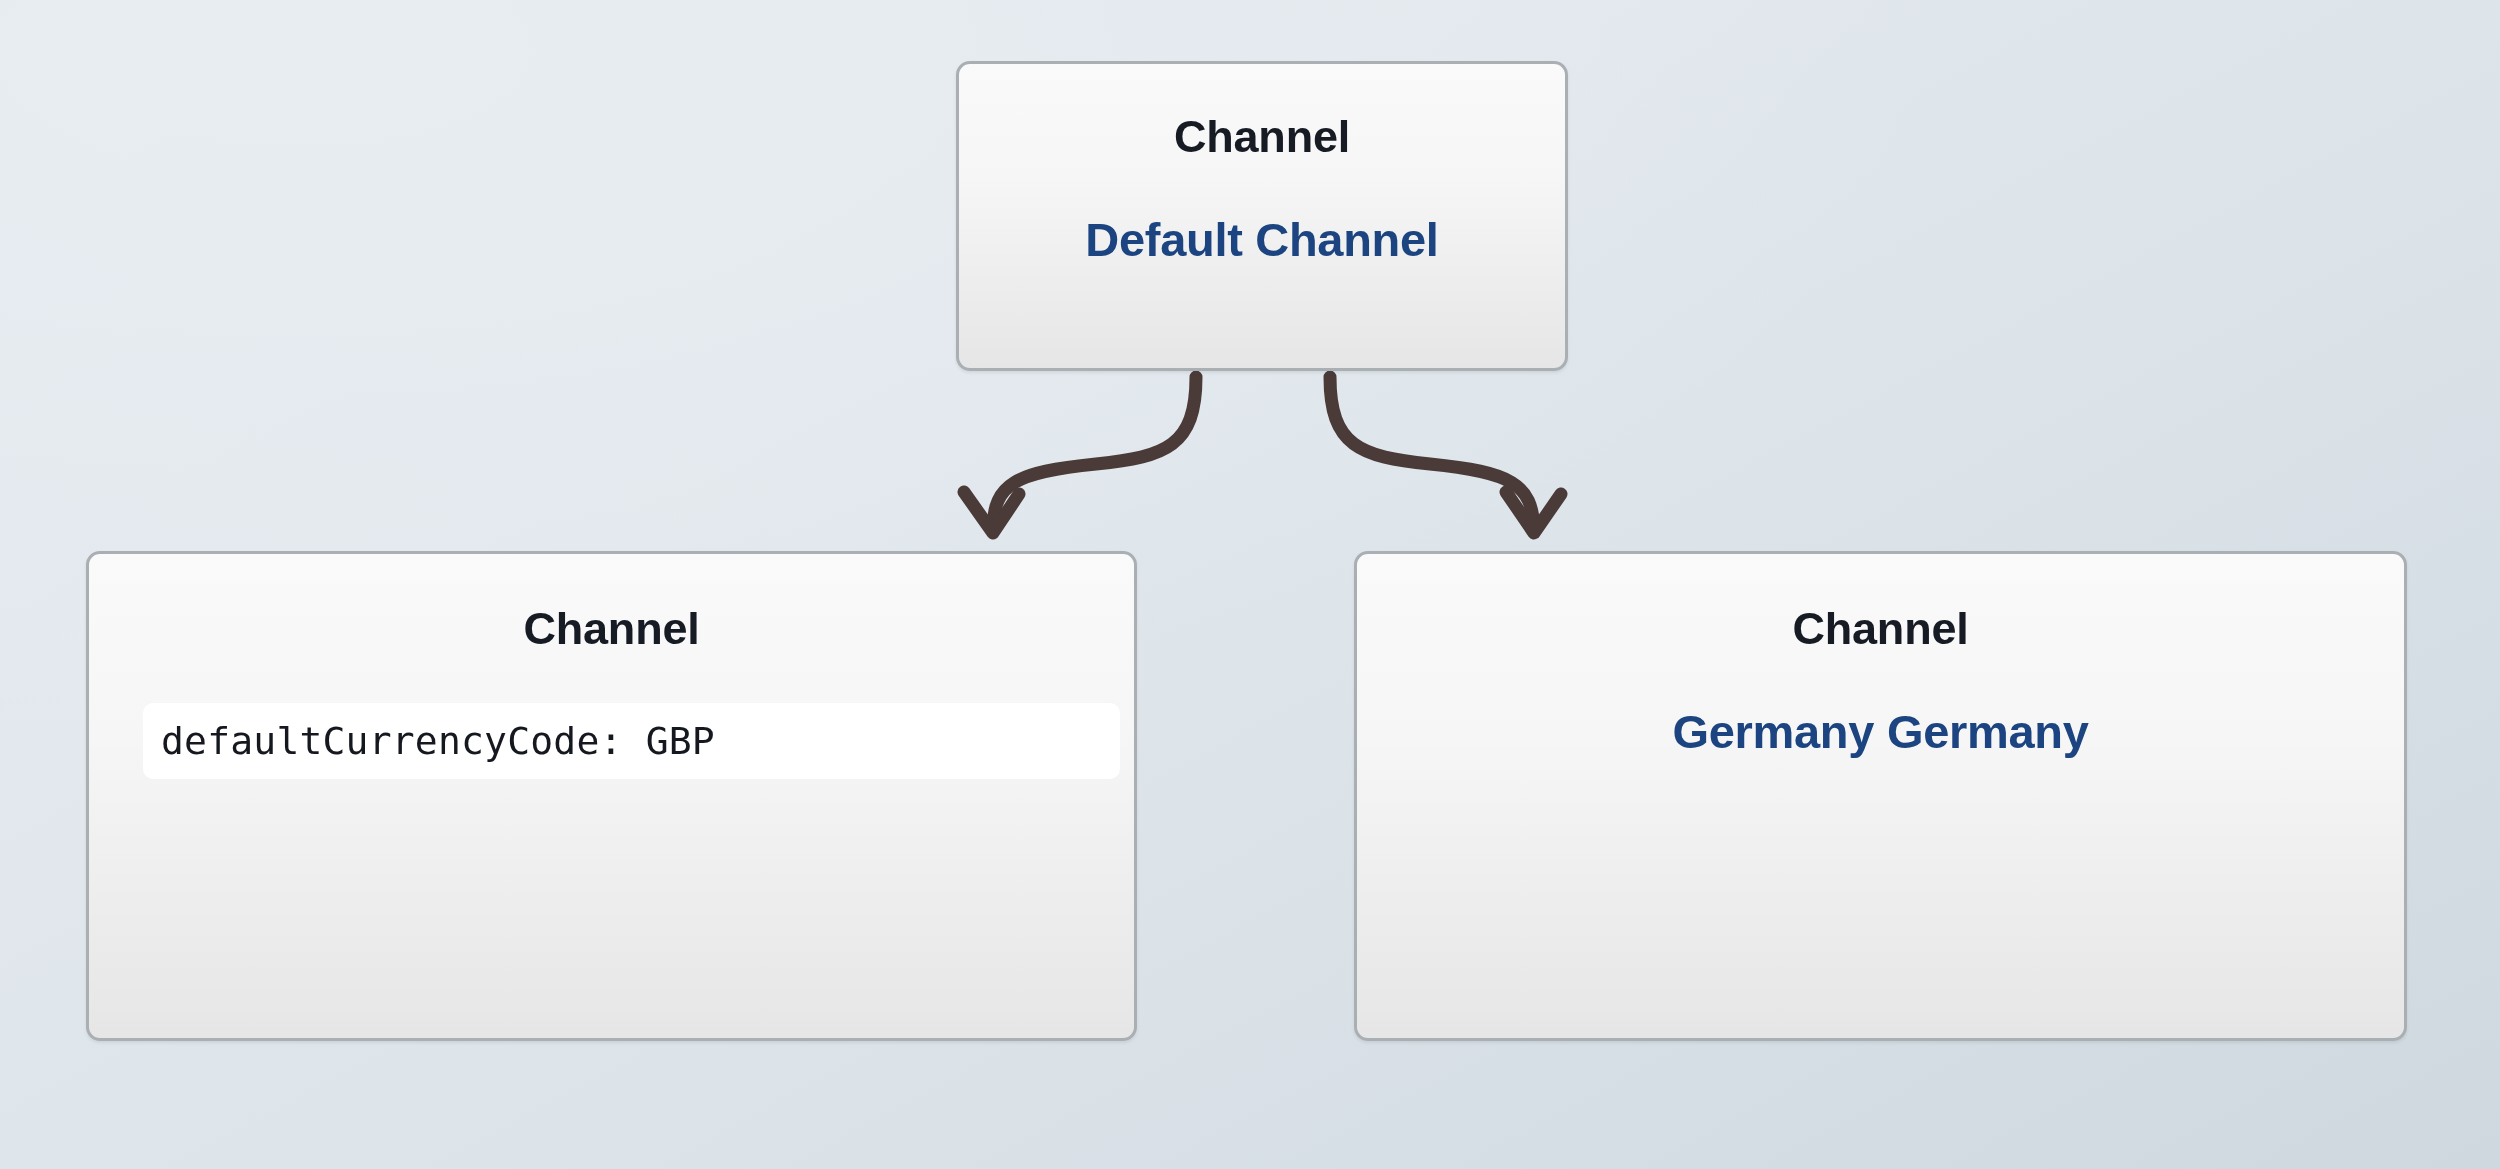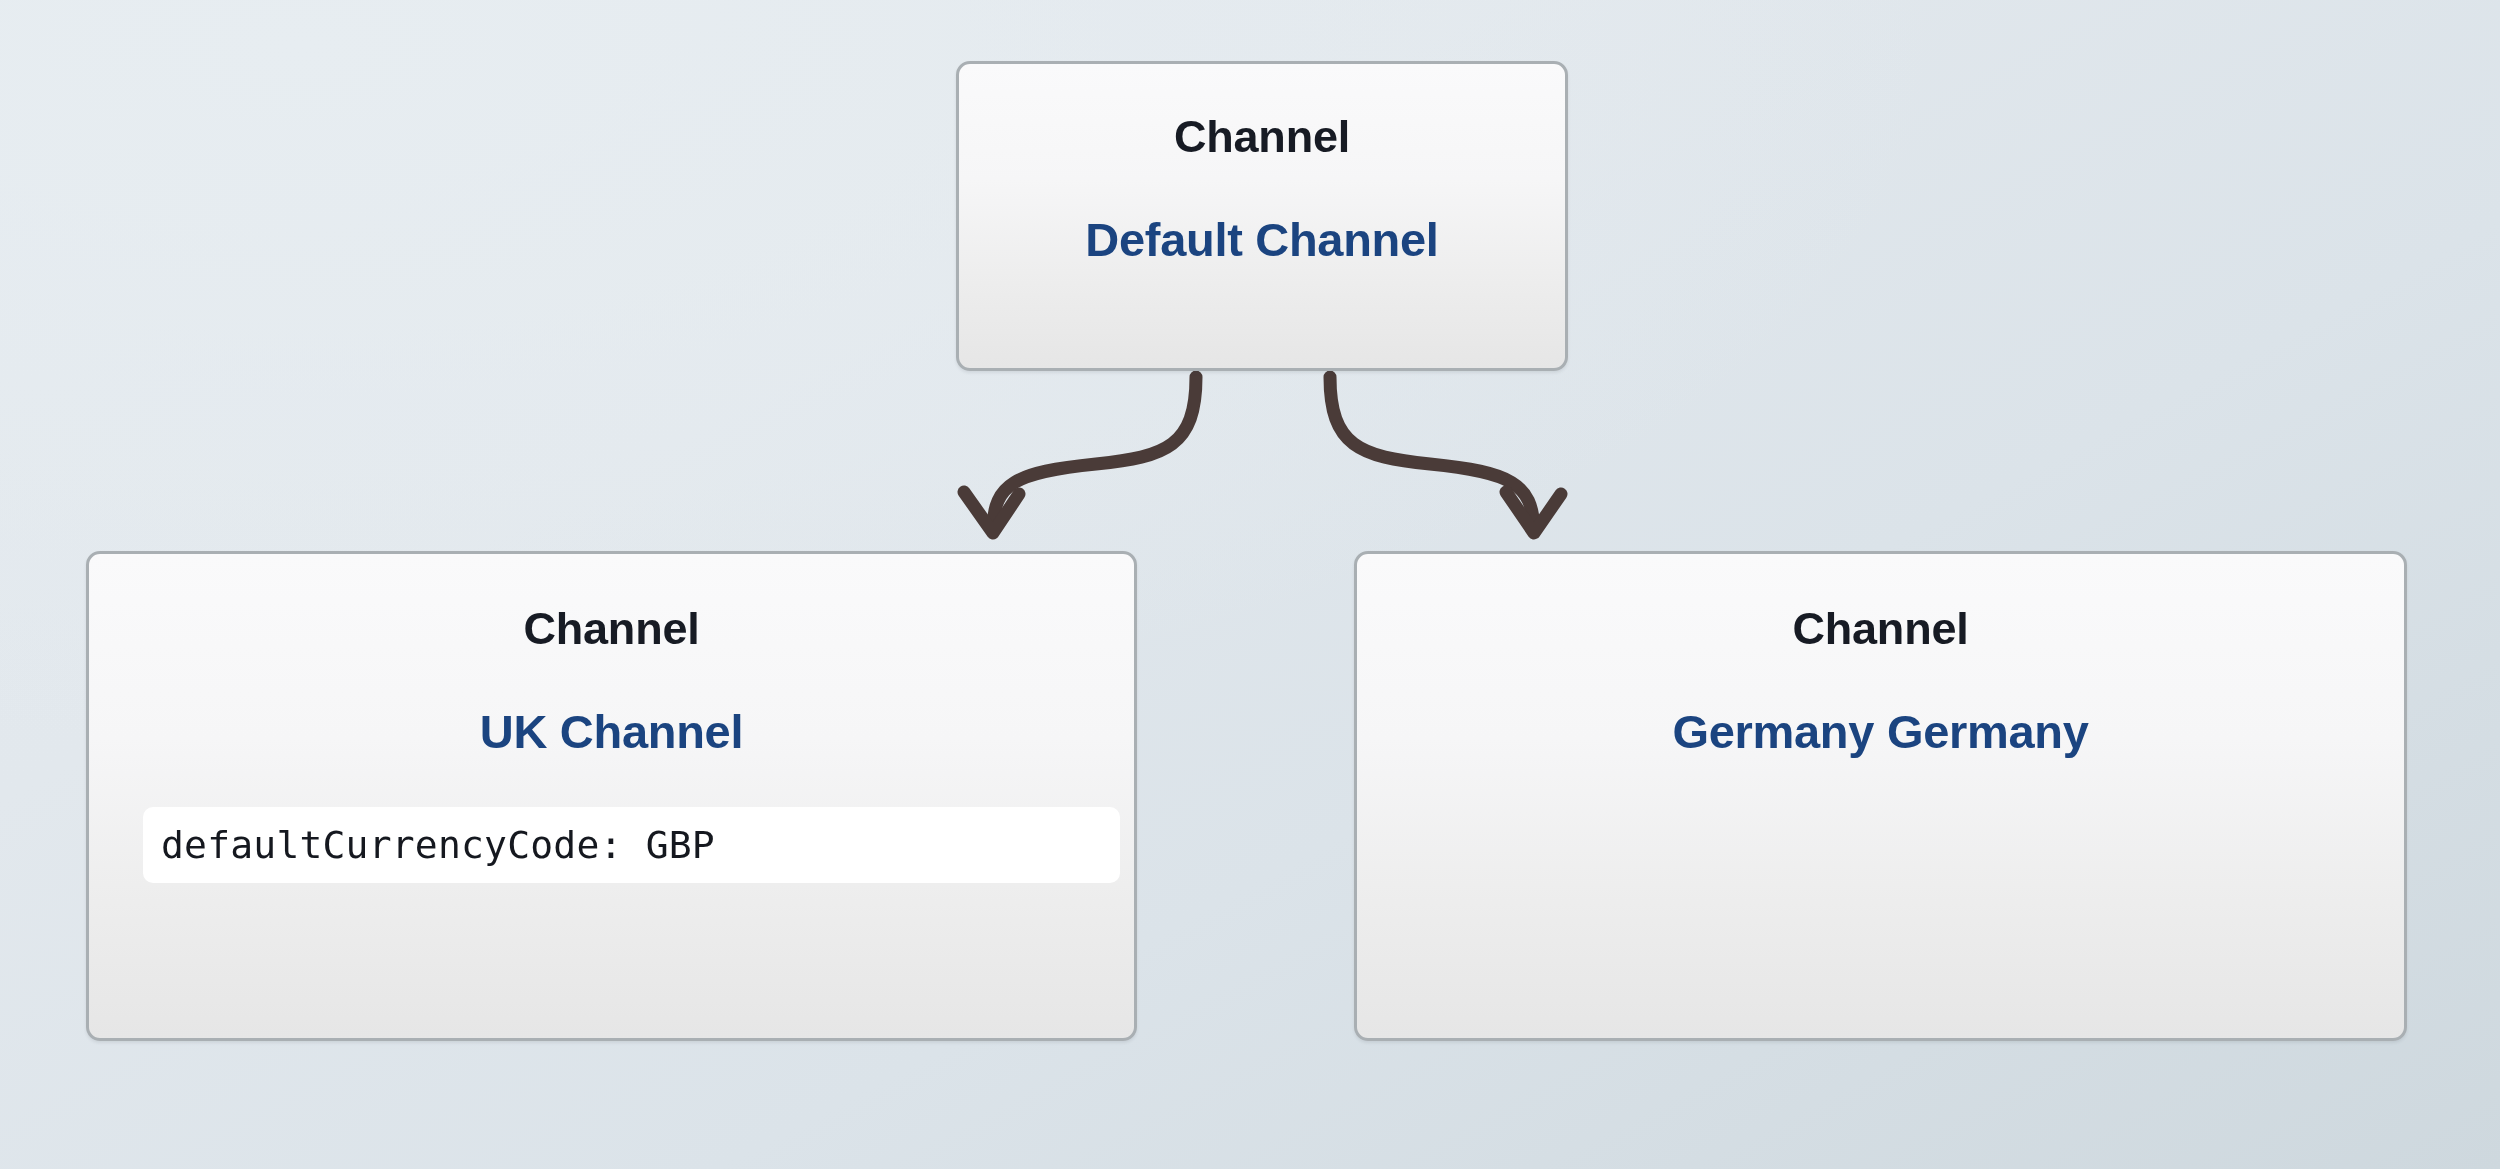--- a/index.html
+++ b/index.html
@@ -147,21 +147,20 @@
     </g>
   </svg>
 
   <div class="node" id="node-root">
     <div class="node-type">Channel</div>
     <div class="node-title">Default Channel</div>
   </div>
 
   <div class="node node-child" id="node-uk">
     <div class="node-type">Channel</div>
-    <div class="node-title">UK Channel</div>
     <div class="node-attrs">
       <div class="attr-chip">defaultCurrencyCode: GBP</div>
     </div>
   </div>
 
   <div class="node node-child" id="node-de">
     <div class="node-type">Channel</div>
     <div class="node-title">Germany Germany</div>
   </div>
 

